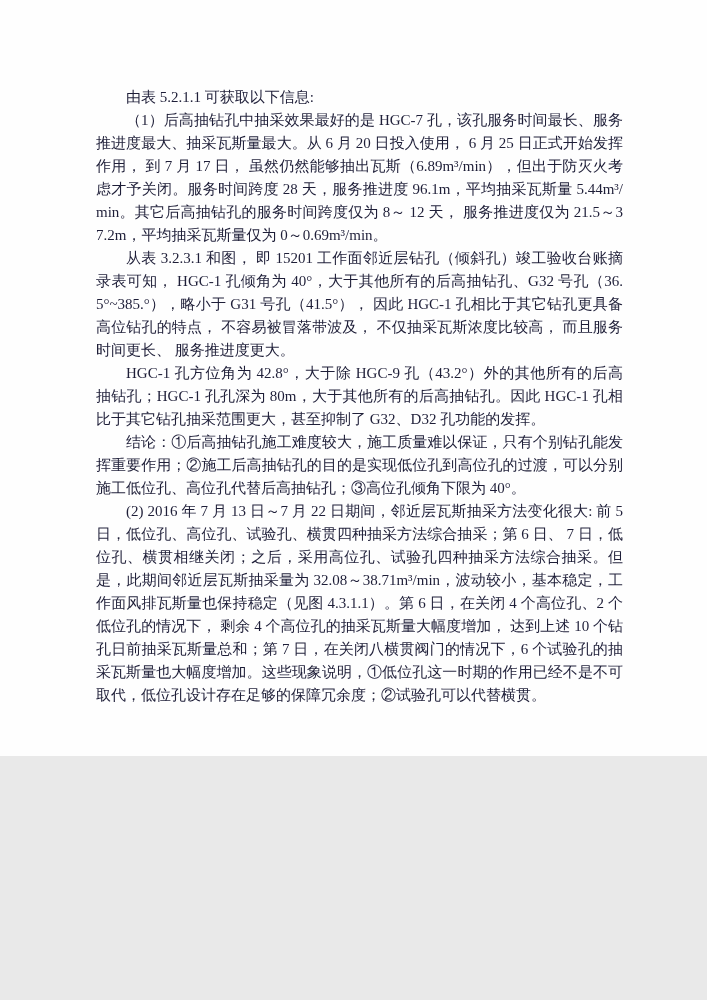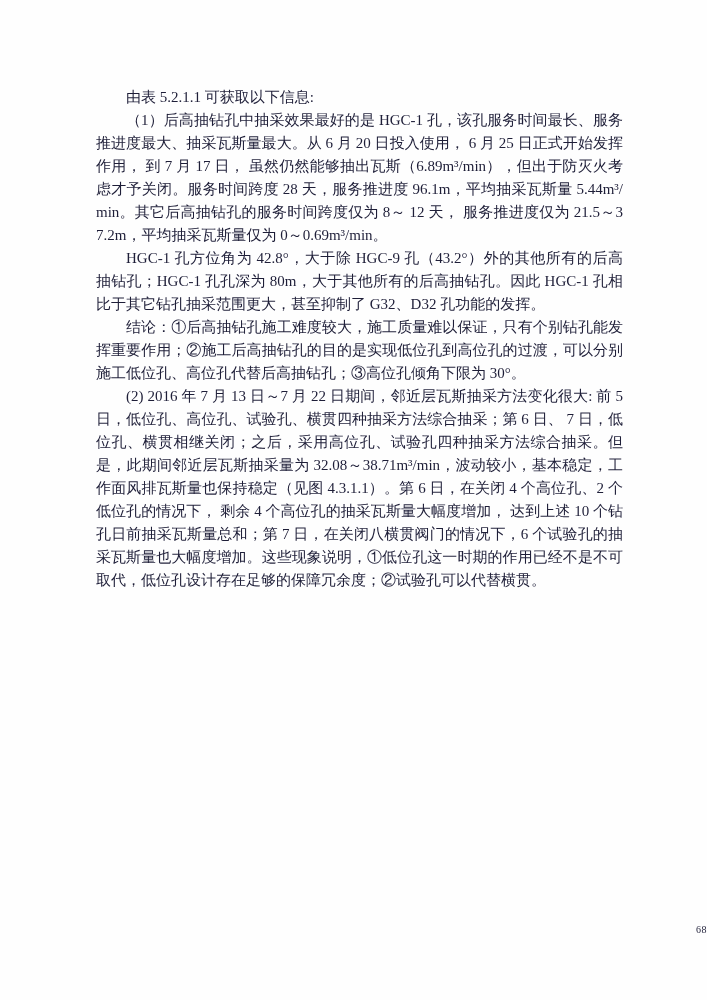--- a/index.html
+++ b/index.html
@@ -8,21 +8,21 @@
   }
   body {
     width: 707px;
     height: 1000px;
     background: #e9e9e9;
     font-family: "Liberation Serif", "DejaVu Serif", serif;
   }
   .page {
     position: relative;
     width: 707px;
-    height: 1000px;
+    height: 756px;
     background: var(--page-bg, #fefefe);
     overflow: hidden;
   }
   .content {
     position: absolute;
     left: 96px;
     top: 86px;
     width: 527px;
     color: var(--text-color, #1e1e38);
   }
@@ -47,24 +47,25 @@
   }
 </style>
 </head>
 <body>
 
 <div class="page">
   <div class="content">
 
       <p class="para">由表 5.2.1.1 可获取以下信息:</p>
 
-      <p class="para">（1）后高抽钻孔中抽采效果最好的是 HGC-1 孔，该孔服务时间最长、服务推进度最大、抽采瓦斯量最大。从 6 月 20 日投入使用， 6 月 25 日正式开始发挥作用， 到 7 月 17 日， 虽然仍然能够抽出瓦斯（6.89m³/min），但出于防灭火考虑才予关闭。服务时间跨度 28 天，服务推进度 96.1m，平均抽采瓦斯量 5.44m³/min。其它后高抽钻孔的服务时间跨度仅为 8～ 12 天， 服务推进度仅为 21.5～37.2m，平均抽采瓦斯量仅为 0～0.69m³/min。</p>
+      <p class="para">（1）后高抽钻孔中抽采效果最好的是 HGC-7 孔，该孔服务时间最长、服务推进度最大、抽采瓦斯量最大。从 6 月 20 日投入使用， 6 月 25 日正式开始发挥作用， 到 7 月 17 日， 虽然仍然能够抽出瓦斯（6.89m³/min），但出于防灭火考虑才予关闭。服务时间跨度 28 天，服务推进度 96.1m，平均抽采瓦斯量 5.44m³/min。其它后高抽钻孔的服务时间跨度仅为 8～ 12 天， 服务推进度仅为 21.5～37.2m，平均抽采瓦斯量仅为 0～0.69m³/min。</p>
 
+      <p class="para">从表 3.2.3.1 和图， 即 15201 工作面邻近层钻孔（倾斜孔）竣工验收台账摘录表可知， HGC-1 孔倾角为 40°，大于其他所有的后高抽钻孔、G32 号孔（36.5°~385.°），略小于 G31 号孔（41.5°）， 因此 HGC-1 孔相比于其它钻孔更具备高位钻孔的特点， 不容易被冒落带波及， 不仅抽采瓦斯浓度比较高， 而且服务时间更长、 服务推进度更大。</p>
 
       <p class="para">HGC-1 孔方位角为 42.8°，大于除 HGC-9 孔（43.2°）外的其他所有的后高抽钻孔；HGC-1 孔孔深为 80m，大于其他所有的后高抽钻孔。因此 HGC-1 孔相比于其它钻孔抽采范围更大，甚至抑制了 G32、D32 孔功能的发挥。</p>
 
-      <p class="para">结论：①后高抽钻孔施工难度较大，施工质量难以保证，只有个别钻孔能发挥重要作用；②施工后高抽钻孔的目的是实现低位孔到高位孔的过渡，可以分别施工低位孔、高位孔代替后高抽钻孔；③高位孔倾角下限为 30°。</p>
+      <p class="para">结论：①后高抽钻孔施工难度较大，施工质量难以保证，只有个别钻孔能发挥重要作用；②施工后高抽钻孔的目的是实现低位孔到高位孔的过渡，可以分别施工低位孔、高位孔代替后高抽钻孔；③高位孔倾角下限为 40°。</p>
 
       <p class="para">(2) 2016 年 7 月 13 日～7 月 22 日期间，邻近层瓦斯抽采方法变化很大: 前 5 日，低位孔、高位孔、试验孔、横贯四种抽采方法综合抽采；第 6 日、 7 日，低位孔、横贯相继关闭；之后，采用高位孔、试验孔四种抽采方法综合抽采。但是，此期间邻近层瓦斯抽采量为 32.08～38.71m³/min，波动较小，基本稳定，工作面风排瓦斯量也保持稳定（见图 4.3.1.1）。第 6 日，在关闭 4 个高位孔、2 个低位孔的情况下， 剩余 4 个高位孔的抽采瓦斯量大幅度增加， 达到上述 10 个钻孔日前抽采瓦斯量总和；第 7 日，在关闭八横贯阀门的情况下，6 个试验孔的抽采瓦斯量也大幅度增加。这些现象说明，①低位孔这一时期的作用已经不是不可取代，低位孔设计存在足够的保障冗余度；②试验孔可以代替横贯。</p>
 
     </div>
   <div class="page-number">68</div>
 </div>
 
 </body></html>

